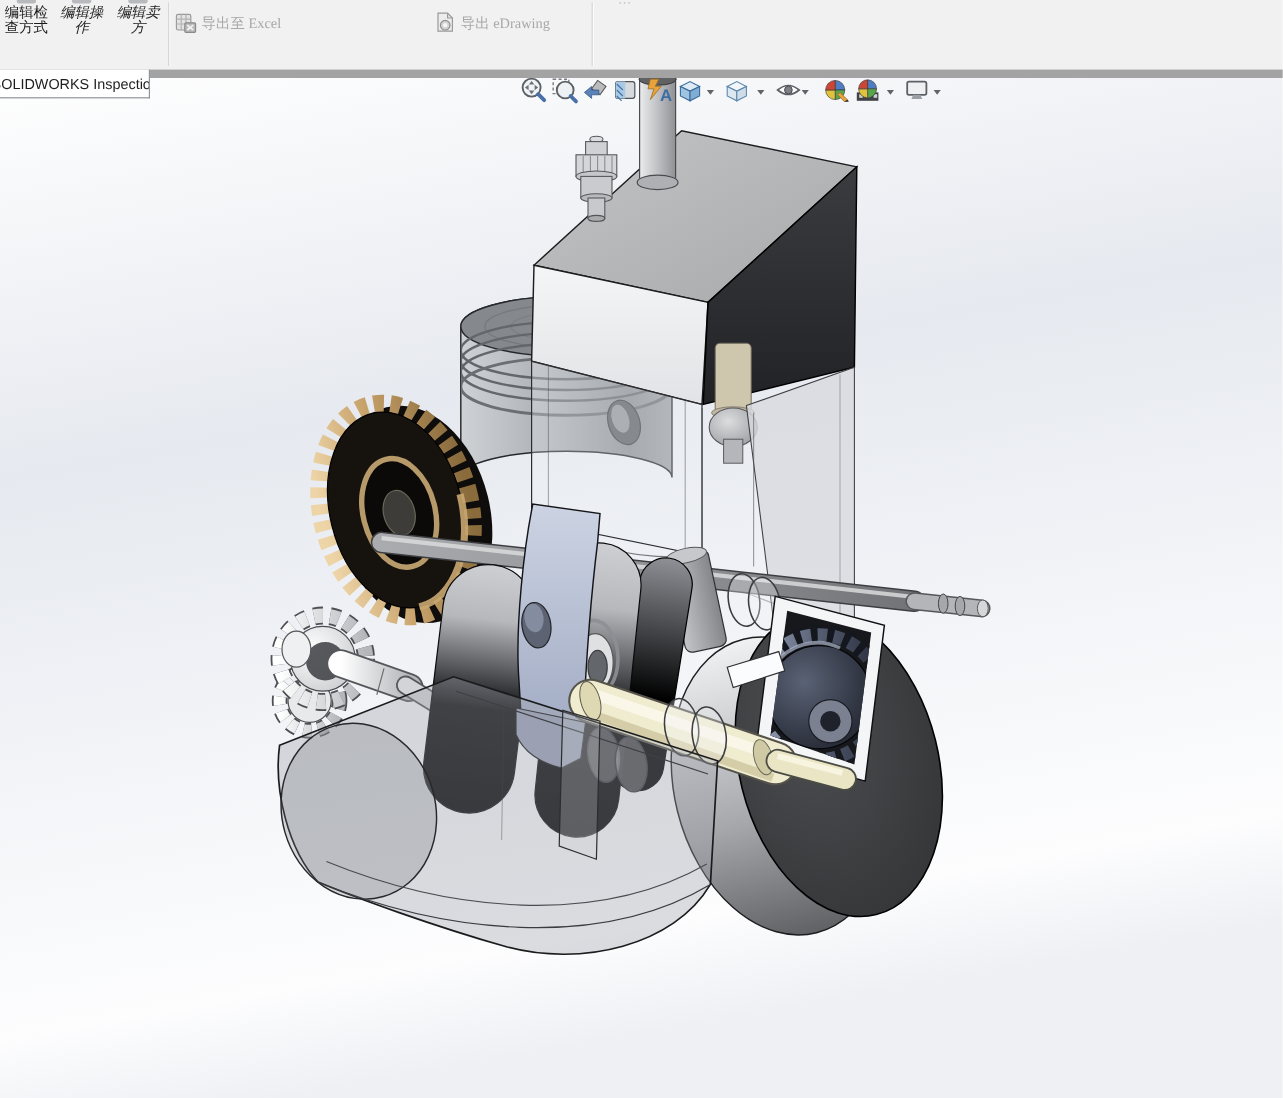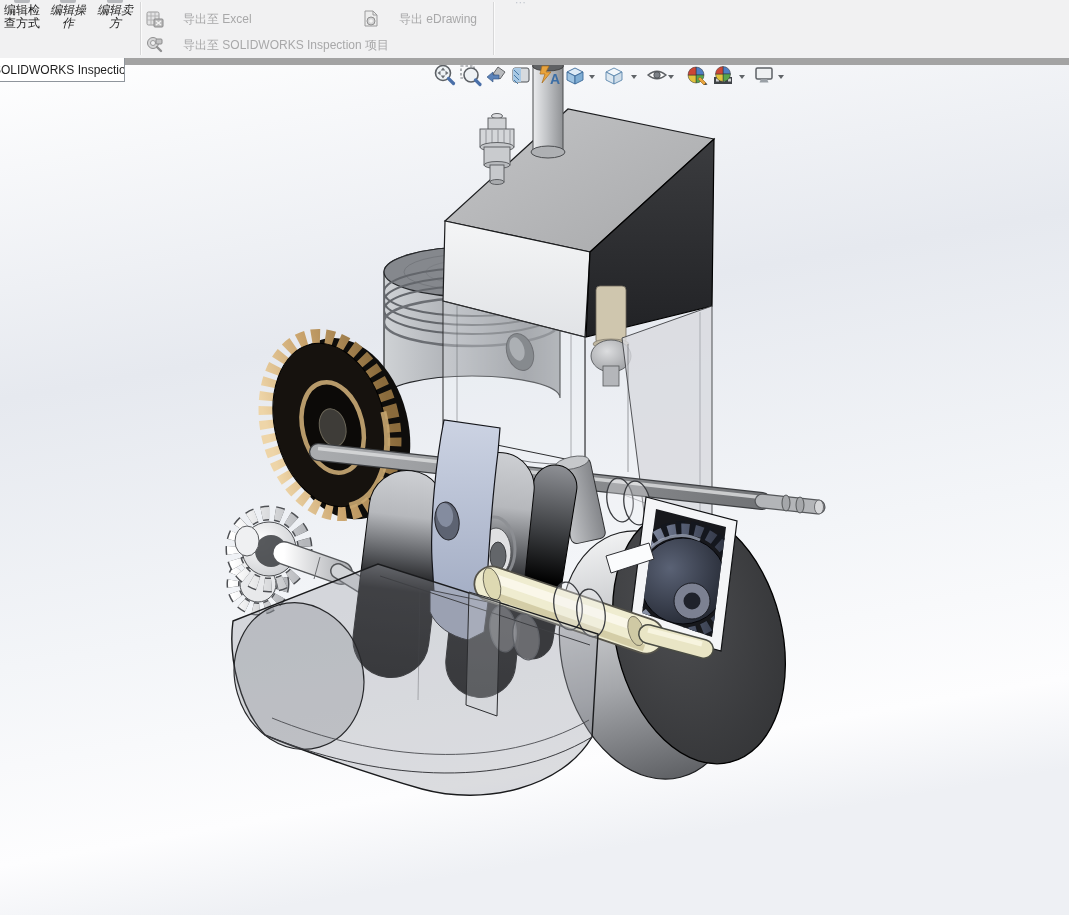--- a/index.html
+++ b/index.html
@@ -16,22 +16,22 @@
   .edit-btn{
     position:absolute;top:0;height:56px;text-align:center;
     font-size:12px;line-height:13px;color:#1c1c1c;cursor:default;
   }
   .edit-btn .icon-sliver{
     display:block;margin:0 auto 1px auto;width:16px;height:3px;
     background:#b7b9bd;border-radius:0 0 2px 2px;
   }
   .vsep{position:absolute;top:2px;height:53px;width:0;border-left:1px solid #d7d7d8;border-right:1px solid #fbfbfb;}
   .export-item{
-    position:absolute;height:20px;display:flex;align-items:center;gap:19px;
-    color:#a8a8a9;font-size:12px;white-space:nowrap;
+    position:absolute;height:20px;display:flex;align-items:center;gap:4px;
+    color:#a8a8a9;font-size:12px;white-space:nowrap;font-family:Liberation Serif, serif;
   }
   .export-item svg{flex:0 0 auto;}
   .overflow-dots{
     position:absolute;left:515px;top:-4px;color:#c3c8cf;font-size:11px;letter-spacing:1px;
   }
   
   .doc-tab{
     position:absolute;left:-16px;top:58px;width:141px;height:24px;z-index:31;
     background:#ffffff;border:1px solid #8f959c;border-top:none;
     font-size:12px;color:#1e1e1e;line-height:24px;padding-left:8px;
@@ -428,29 +428,20 @@
   </div>
   <div class="export-item" style="left:362px;top:9px;">
     <svg width="18" height="18">
       <path d="M3,1 h8 l4,4 v11 h-12 z" fill="#ececec" stroke="#9a9a9b"></path>
       <path d="M11,1 v4 h4" fill="none" stroke="#9a9a9b"></path>
       <circle cx="9" cy="11" r="4" fill="#d3d3d4" stroke="#8f8f90"></circle>
       <circle cx="9" cy="11" r="1.8" fill="#f5f5f5"></circle>
     </svg>
     <span>导出 eDrawing</span>
   </div>
-  <div class="export-item" style="left:146px;top:35px;">
-    <svg width="18" height="18">
-      <circle cx="7" cy="7" r="5.5" fill="#d6d6d7" stroke="#8f8f90"></circle>
-      <circle cx="7" cy="7" r="2.5" fill="#f0f0f0" stroke="#9a9a9b"></circle>
-      <path d="M11,11 l4,4" stroke="#8f8f90" stroke-width="2.4" stroke-linecap="round"></path>
-      <rect x="10" y="3" width="6" height="5" rx="1" fill="#c3c3c4" stroke="#8a8a8b"></rect>
-    </svg>
-    <span>导出至 SOLIDWORKS Inspection 项目</span>
-  </div>
 
   <div class="vsep" style="left:493px;"></div>
   <div class="overflow-dots">⋯</div>
 </div>
 
 <div class="doc-tab">
   <span>SOLIDWORKS Inspection</span>
 </div>
 
 </body></html>

